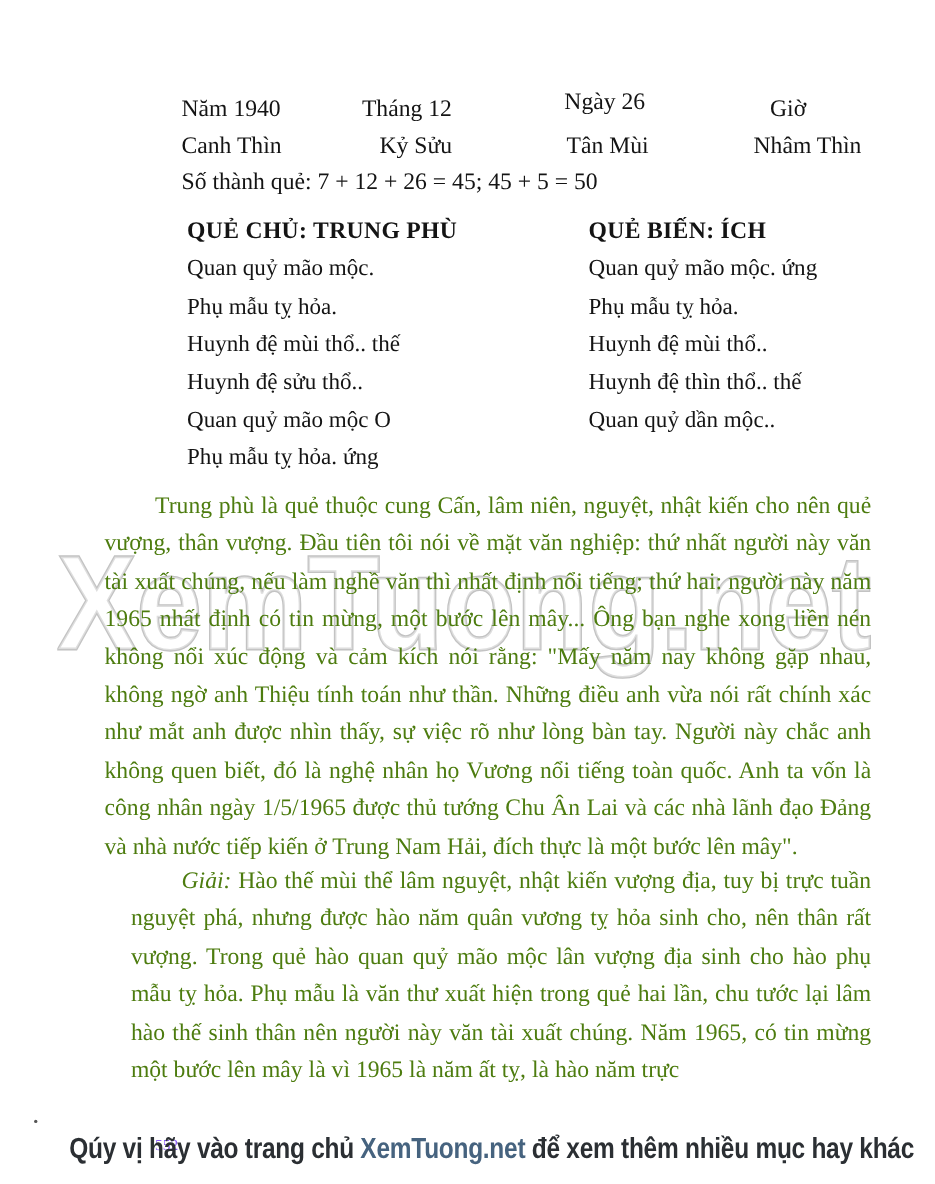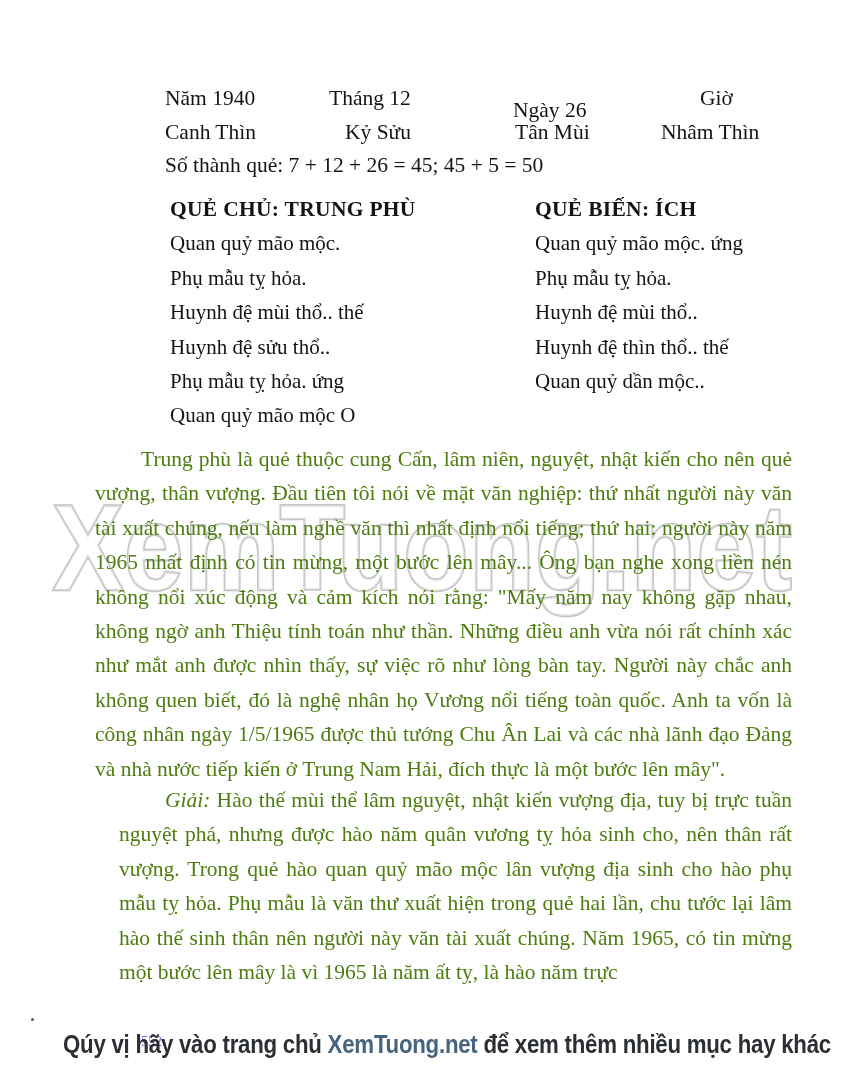--- a/index.html
+++ b/index.html
@@ -123,39 +123,39 @@
 
 <div class="page">
 
   <svg class="watermark-svg" viewBox="0 0 745 185" aria-hidden="true">
     <text x="0" y="138" font-size="122" textLength="740" lengthAdjust="spacingAndGlyphs">XemTuong.net</text>
   </svg>
 
   <div>
     <span class="hdr-cell" style="left:165px; top:86px;">Năm 1940</span>
     <span class="hdr-cell" style="left:329px; top:86px;">Tháng 12</span>
-    <span class="hdr-cell" style="left:513px; top:98px;text-align:center;">Ngày 26</span>
+    <span class="hdr-cell" style="left:513px; top:80px;text-align:center;">Ngày 26</span>
     <span class="hdr-cell" style="left:700px; top:86px;">Giờ</span>
 
     <span class="hdr-cell" style="left:165px; top:120px;">Canh Thìn</span>
     <span class="hdr-cell" style="left:345px; top:120px;text-align:center;">Kỷ Sửu</span>
     <span class="hdr-cell" style="left:515px; top:120px;text-align:center;">Tân Mùi</span>
-    <span class="hdr-cell" style="left:661px; top:120px;">Nhâm Thìn</span>
+    <span class="hdr-cell" style="left:685px; top:120px;">Nhâm Thìn</span>
   </div>
 
   <div class="sum-line">Số thành quẻ: 7 + 12 + 26 = 45; 45 + 5 = 50</div>
 
   <div class="hex-col left">
     <div class="hex-title">QUẺ CHỦ: TRUNG PHÙ</div>
     <div>Quan quỷ mão mộc.</div>
     <div>Phụ mẫu tỵ hỏa.</div>
     <div>Huynh đệ mùi thổ.. thế</div>
     <div>Huynh đệ sửu thổ..</div>
+    <div>Quan quỷ mão mộc O</div>
     <div>Phụ mẫu tỵ hỏa. ứng</div>
-    <div>Quan quỷ mão mộc O</div>
   </div>
 
   <div class="hex-col right">
     <div class="hex-title">QUẺ BIẾN: ÍCH</div>
     <div>Quan quỷ mão mộc. ứng</div>
     <div>Phụ mẫu tỵ hỏa.</div>
     <div>Huynh đệ mùi thổ..</div>
     <div>Huynh đệ thìn thổ.. thế</div>
     <div>Quan quỷ dần mộc..</div>
   </div>

